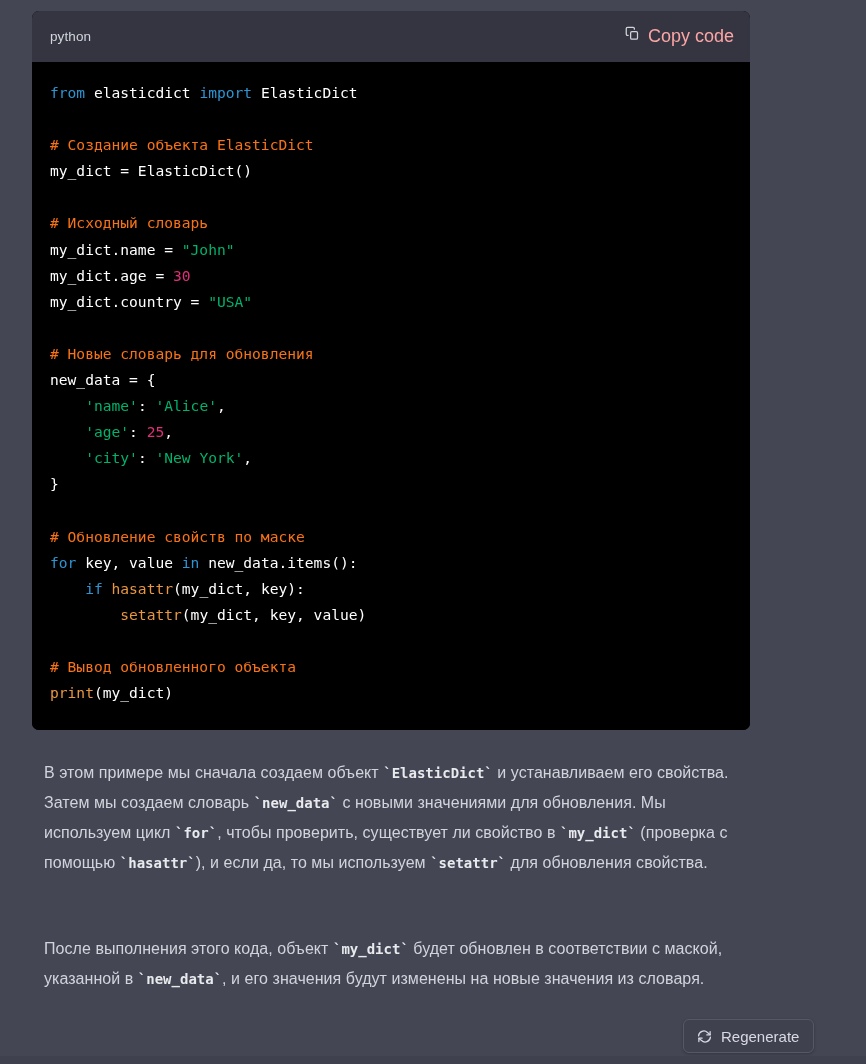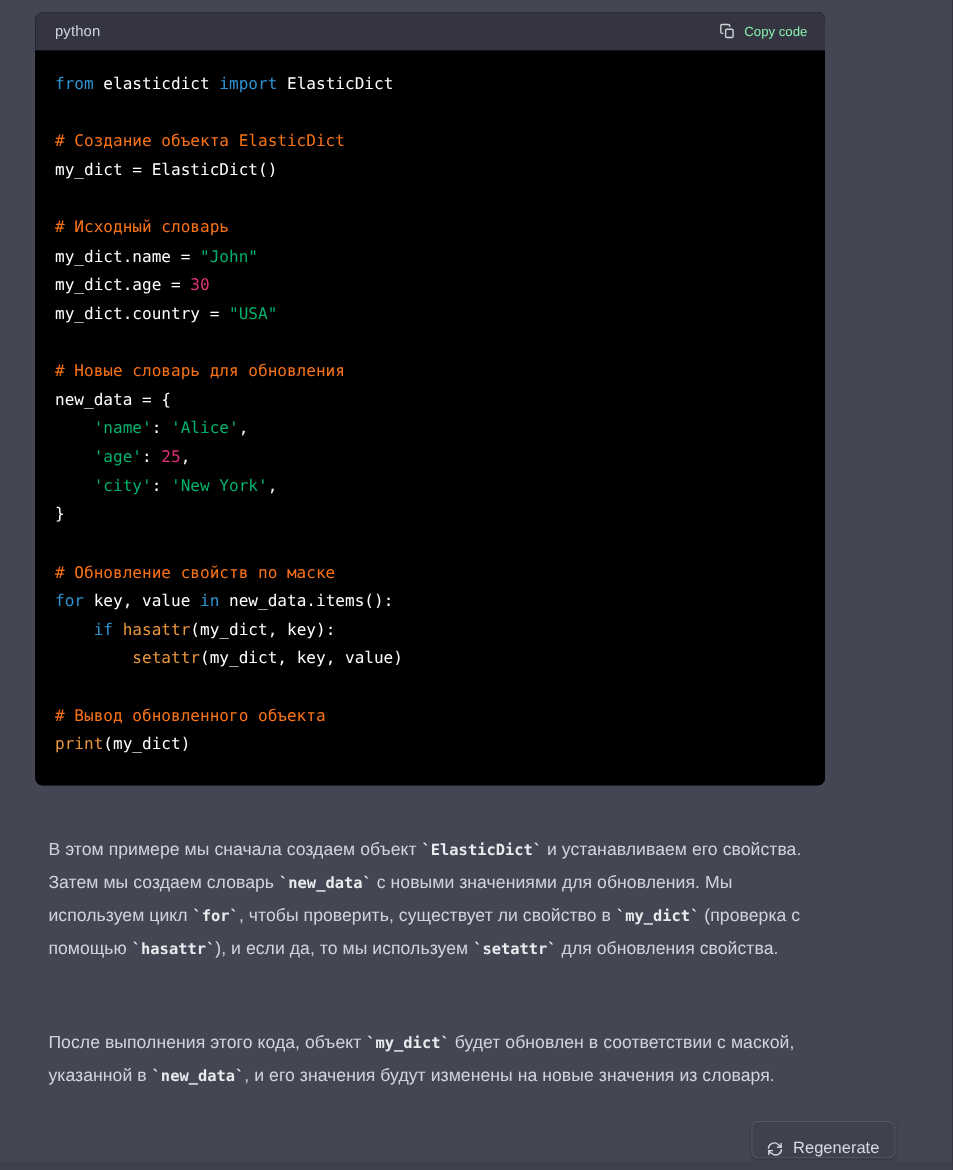--- a/index.html
+++ b/index.html
@@ -30,39 +30,39 @@
   .code-block {
     position: absolute;
     left: 32px;
     top: 11px;
     width: 718px;
     border-radius: 7px;
     overflow: hidden;
     background: #000000;
   }
   .code-header {
-    height: 35px;
+    height: 51px;
     background: #343541;
     display: flex;
     align-items: center;
     justify-content: space-between;
     padding: 0 16px 0 18px;
   }
   .code-lang {
     color: #d1d5db;
     font-size: 13.5px;
     letter-spacing: .1px;
     font-family: "Liberation Sans", sans-serif;
   }
   .copy-btn {
     display: flex;
-    align-items: flex-end;
+    align-items: flex-start;
     gap: 8px;
-    color: #86efac;
-    font-size: 12px;
+    color: #fca5a5;
+    font-size: 18px;
     cursor: pointer;
     background: none;
     border: none;
     padding: 0;
     font-family: "Liberation Sans", sans-serif;
   }
   .copy-btn svg { display: block; }
 
   .code-body {
     background: #000000;
@@ -105,21 +105,21 @@
     letter-spacing: 0;
   }
 
   
   .regen-btn {
     position: absolute;
     left: 683px;
     top: 1019px;
     height: 34px;
     display: flex;
-    align-items: flex-end;
+    align-items: center;
     gap: 9px;
     padding: 0 14px 0 13px;
     background: #40414f;
     border: 1px solid #565869;
     border-radius: 6px;
     color: #d9d9e3;
     font-size: 15px;
     font-family: "Liberation Sans", sans-serif;
     cursor: pointer;
     box-shadow: 0 1px 3px rgba(0,0,0,.25);

